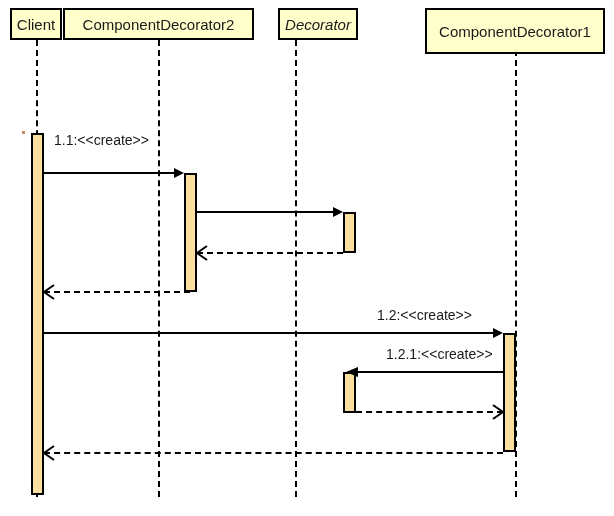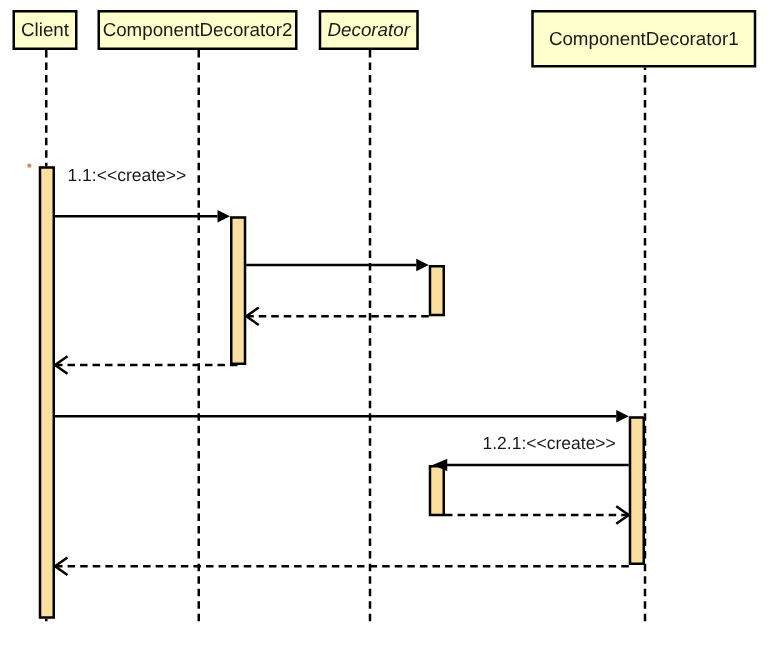--- a/index.html
+++ b/index.html
@@ -26,20 +26,21 @@
     display: flex;
     align-items: center;
     justify-content: center;
     font-size: 15px;
     color: #1a1a1a;
     line-height: 1;
     white-space: nowrap;
   }
   .lifeline-box.italic {
     font-style: italic;
+    margin-left: 23px;
   }
   .lifeline-dash {
     position: absolute;
     width: 0;
     border-left: 2px dashed #000000;
   }
   .activation {
     position: absolute;
     box-sizing: border-box;
     border: 2px solid #000000;
@@ -88,21 +89,21 @@
 <div id="diagram-root">
 
   <div class="lifeline-dash" style="left:36px; top:40px; height:457px;"></div>
   <div class="lifeline-dash" style="left:158px; top:40px; height:457px;"></div>
   <div class="lifeline-dash" style="left:295px; top:40px; height:457px;"></div>
   <div class="lifeline-dash" style="left:515px; top:40px; height:457px;"></div>
 
   <div class="lifeline-box" style="left:10px; top:8px; width:52px; height:32px;">
     <span>Client</span>
   </div>
-  <div class="lifeline-box" style="left:78px; top:8px; width:160px; height:32px;">
+  <div class="lifeline-box" style="left:63px; top:8px; width:191px; height:32px;">
     <span>ComponentDecorator2</span>
   </div>
   <div class="lifeline-box italic" style="left:255px; top:8px; width:80px; height:32px;">
     <span>Decorator</span>
   </div>
   <div class="lifeline-box" style="left:425px; top:8px; width:180px; height:46px;">
     <span>ComponentDecorator1</span>
   </div>
 
   <div class="create-dot" style="left:22px; top:131px;"></div>
@@ -129,20 +130,21 @@
 
   <div class="msg-line dashed" style="left:44px; top:291px; width:146px;"></div>
   <div class="arrow-head open-left" style="left:42px; top:284px;">
     <svg width="14" height="16" viewBox="0 0 14 16">
       <polyline points="12,1 2,8 12,15" fill="none" stroke="#000000" stroke-width="2"></polyline>
     </svg>
   </div>
 
   <div class="msg-line" style="left:44px; top:332px; width:449px;"></div>
   <div class="arrow-head solid-right" style="left:493px; top:328px;"></div>
+  <div class="msg-label" style="left:377px; top:308px;">1.2:&lt;&lt;create&gt;&gt;</div>
 
   <div class="msg-line" style="left:356px; top:371px; width:147px;"></div>
   <div class="arrow-head" style="left:346px; top:367px;">
     <svg width="12" height="10" viewBox="0 0 12 10">
       <polygon points="0,5 12,0 12,10" fill="#000000"></polygon>
     </svg>
   </div>
   <div class="msg-label" style="left:386px; top:347px;">1.2.1:&lt;&lt;create&gt;&gt;</div>
 
   <div class="msg-line dashed" style="left:356px; top:411px; width:147px;"></div>

